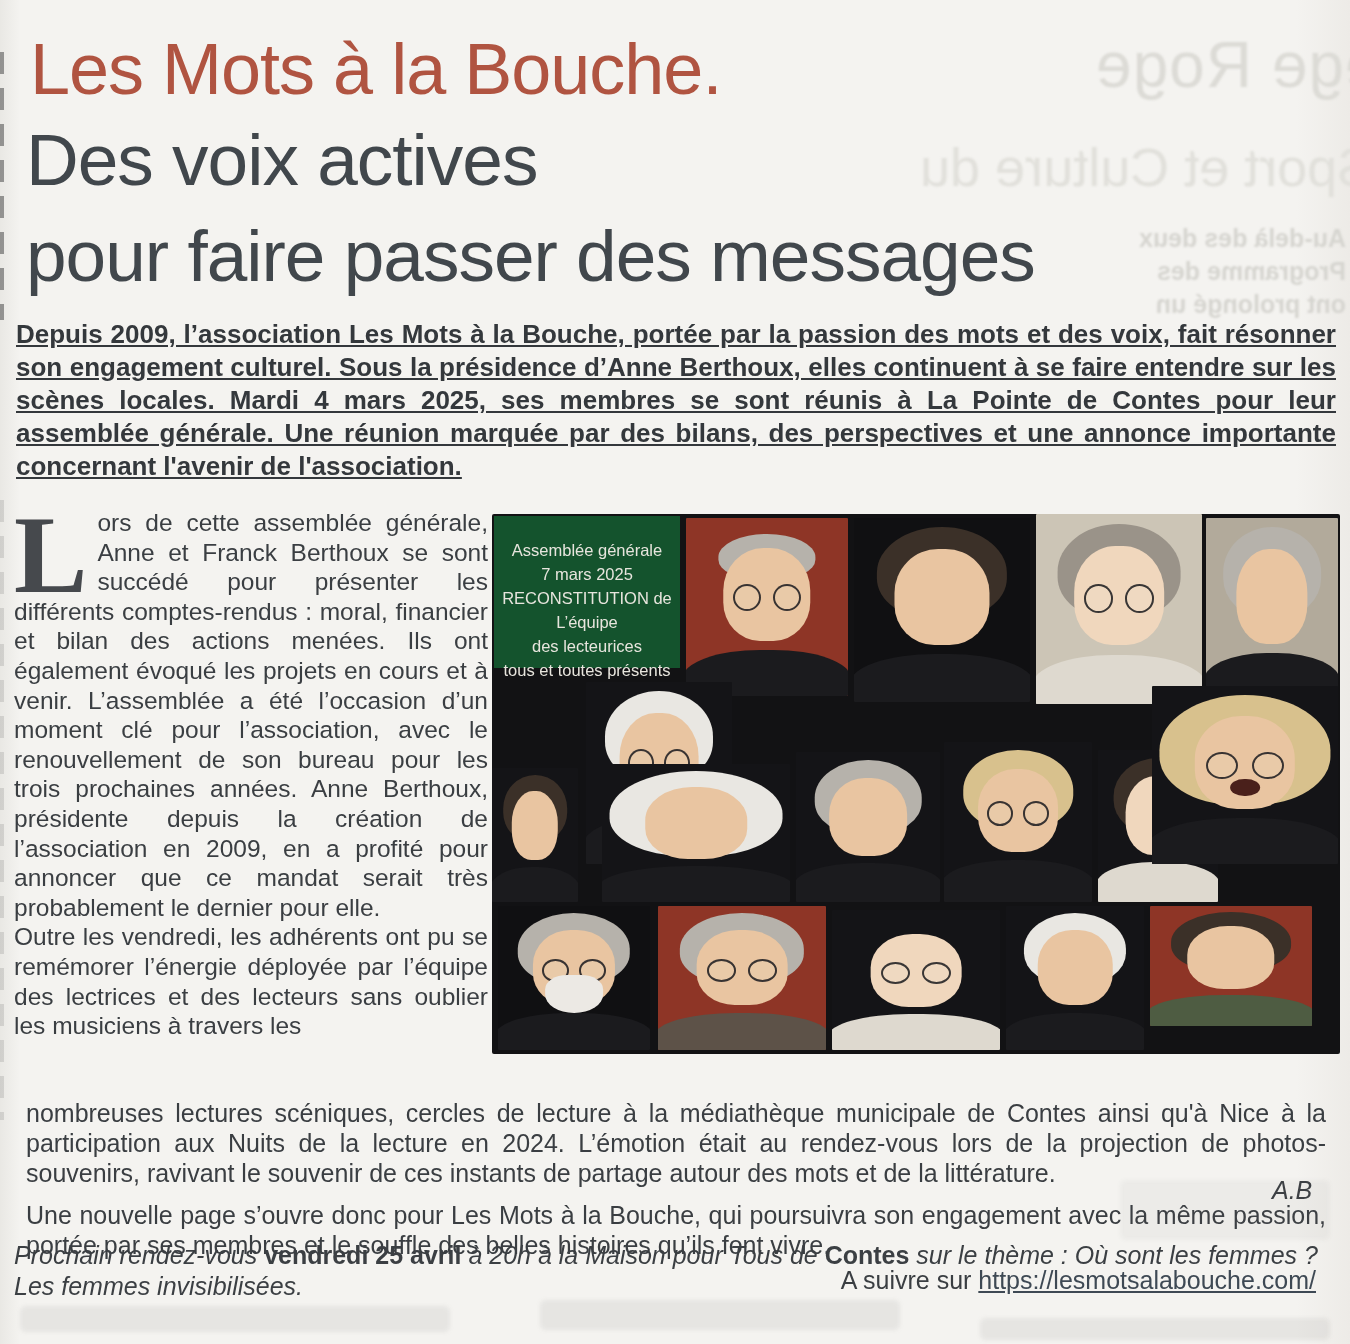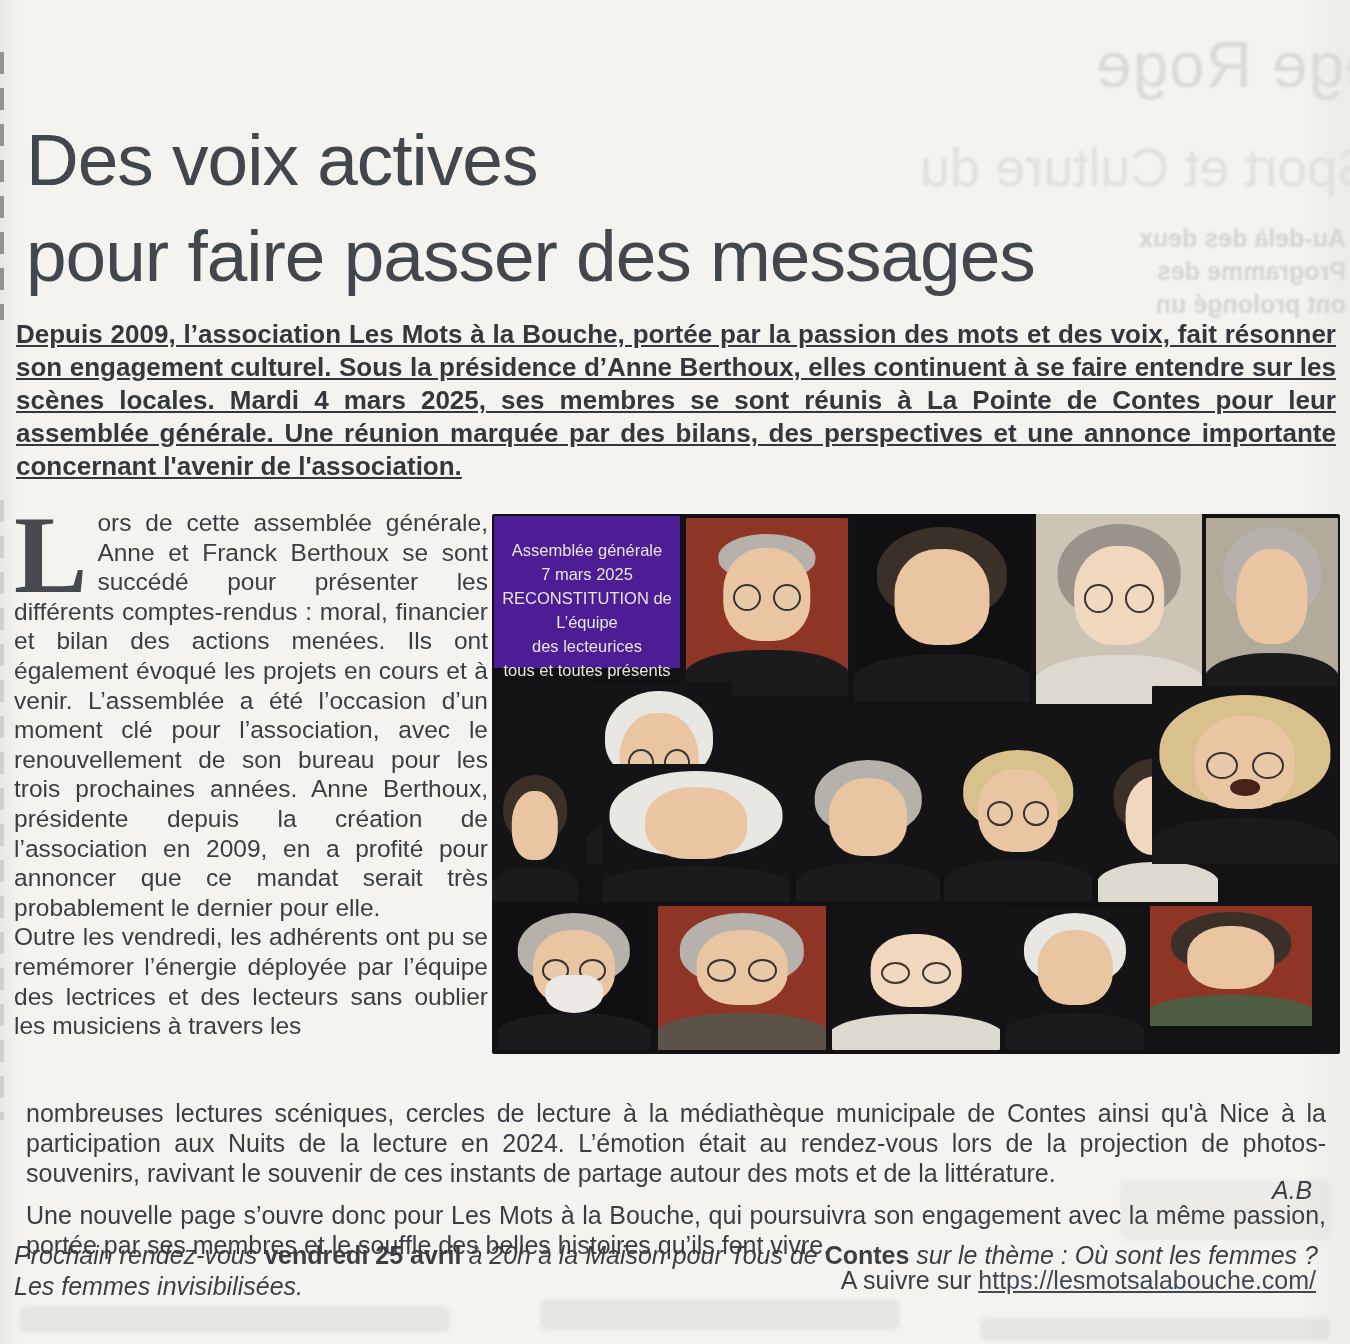--- a/index.html
+++ b/index.html
@@ -35,21 +35,21 @@
     padding:6px 10px 0 0;color:#46494d;}
   .wide{position:absolute;top:1086px;left:14px;width:1324px;font-size:25px;line-height:30px;text-align:justify;}
   .wide p{margin:12px;}
   .signature{position:absolute;top:1176px;left:1272px;font-size:25px;font-style:italic;color:#3a3e42;}
   .agenda{position:absolute;top:1240px;left:14px;width:1324px;font-size:25px;line-height:31px;font-style:italic;color:#3b3f43;}
   .agenda b{font-style:normal;font-weight:700;}
   .follow{position:absolute;top:1266px;left:0;width:1316px;text-align:right;font-size:25px;color:#3a3e42;}
   .follow .url{color:#3e4954;cursor:pointer;}
   
   .collage{position:absolute;top:514px;left:492px;width:848px;height:540px;background:#121214;border-radius:2px;}
-  .caption{position:absolute;left:2px;top:2px;width:186px;height:152px;background:#4c1d95;color:#e7e5dd;
+  .caption{position:absolute;left:2px;top:2px;width:186px;height:152px;background:#14532d;color:#e7e5dd;
     font-size:16.5px;line-height:24px;text-align:center;padding-top:22px;box-sizing:border-box;}
   .pt{position:absolute;overflow:hidden;border-radius:1px;}
   .pt i{display:block;position:absolute;}
   .hair{left:50%;transform:translateX(-50%);top:5%;width:74%;height:50%;border-radius:50% 50% 44% 44%;background:#8d8780;}
   .face{left:50%;transform:translateX(-50%);top:17%;width:54%;height:52%;border-radius:46% 46% 42% 42%;background:#e9c5a1;}
   .torso{left:50%;transform:translateX(-50%);bottom:-8%;width:104%;height:34%;border-radius:46% 46% 0 0;background:#1b1b1e;}
   .lens{top:37%;width:15%;height:13%;border:2px solid rgba(25,25,28,.85);border-radius:50%;background:rgba(240,235,225,.12);}
   .lens.l{left:29%;}.lens.r{right:29%;}
   .beard{left:50%;transform:translateX(-50%);top:48%;width:38%;height:26%;background:#ece9e4;border-radius:38% 38% 50% 50%;}
   .mouth{left:50%;transform:translateX(-50%);top:52%;width:16%;height:10%;background:#4a201b;border-radius:50%;}
@@ -74,20 +74,21 @@
   <div class="ghost h2g">Sport et Culture du</div>
   <div class="ghost-lines">
     <div>Au-delà des deux</div>
     <div>Programme des</div>
     <div>ont prolongé un</div>
   </div>
 
   <div class="scan-dash a"></div>
   <div class="scan-dash b"></div>
 
+  <div class="kicker">Les Mots à la Bouche.</div>
   <div class="hl l1">Des voix actives</div>
   <div class="hl l2">pour faire passer des messages</div>
 
   <div class="intro">Depuis 2009, l’association Les Mots à la Bouche, portée par la passion des mots et des voix, fait résonner son engagement culturel. Sous la présidence d’Anne Berthoux, elles continuent à se faire entendre sur les scènes locales. Mardi 4 mars 2025, ses membres se sont réunis à La Pointe de Contes pour leur assemblée générale. Une réunion marquée par des bilans, des perspectives et une annonce importante concernant l'avenir de l'association.</div>
 
   <div class="leftcol">
     <p><span class="dropcap">L</span><span>ors de cette assemblée générale, Anne et Franck Berthoux se sont succédé pour présenter les différents comptes-rendus : moral, financier et bilan des actions menées. Ils ont également évoqué les projets en cours et à venir. L’assemblée a été l’occasion d’un moment clé pour l’association, avec le renouvellement de son bureau pour les trois prochaines années. Anne Berthoux, présidente depuis la création de l’association en 2009, en a profité pour annoncer que ce mandat serait très probablement le dernier pour elle.</span></p>
     <p>Outre les vendredi, les adhérents ont pu se remémorer l’énergie déployée par l’équipe des lectrices et des lecteurs sans oublier les musiciens à travers les</p>
   </div>
 

